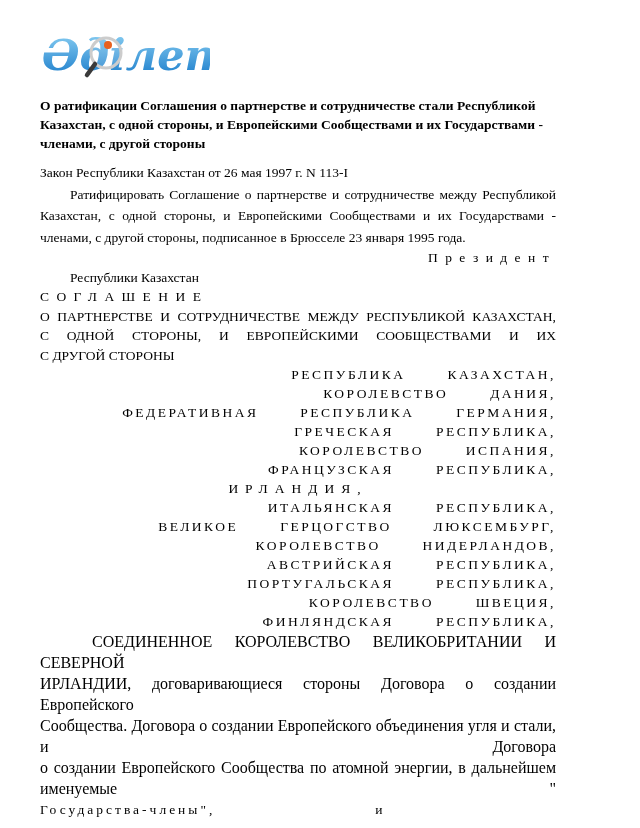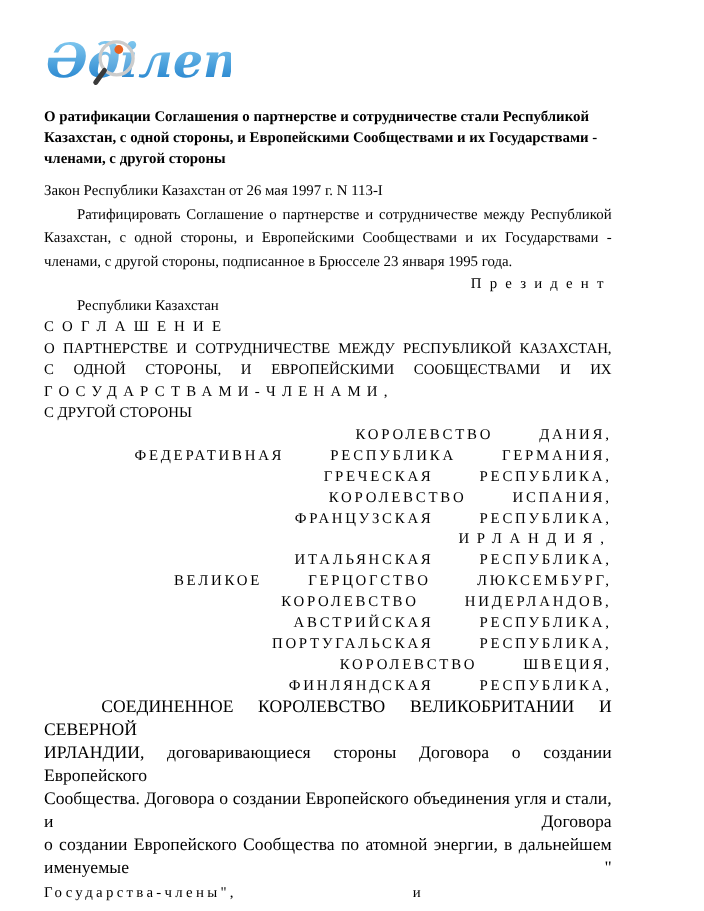--- a/index.html
+++ b/index.html
@@ -28,21 +28,21 @@
   .caps-line { font-size:13.5px; line-height:19.5px; }
   .right { text-align:right; }
   .ls-wide { letter-spacing:0.55em; }
   .ls-mid  { letter-spacing:0.42em; }
   .party {
     font-size:13.5px; line-height:19px;
     text-align:right;
     letter-spacing:2.5px;
     word-spacing:36px;
   }
-  .party-wide { letter-spacing:7px; }
+  .party-wide { letter-spacing:7px;text-align:center; }
   .closing-line { font-size:16px; line-height:21px; }
   .last-line { font-size:13.5px; line-height:21px; display:flex; align-items:baseline; }
   .last-line .members { letter-spacing:3px; }
   .last-line .and-word { margin-left:160px; }
 </style>
 </head>
 <body>
 
 <div class="page">
 
@@ -77,25 +77,25 @@
 
   <div>
     <div class="caps-line right ls-wide">Президент</div>
     <div class="caps-line indent-sm">Республики Казахстан</div>
   </div>
 
   <div>
     <div class="caps-line ls-wide">СОГЛАШЕНИЕ</div>
     <div class="caps-line stretch">О ПАРТНЕРСТВЕ И СОТРУДНИЧЕСТВЕ МЕЖДУ РЕСПУБЛИКОЙ КАЗАХСТАН,</div>
     <div class="caps-line stretch">С ОДНОЙ СТОРОНЫ, И ЕВРОПЕЙСКИМИ СООБЩЕСТВАМИ И ИХ</div>
-    <div class="caps-line ls-mid">ГОСУДАРСТВАМИ-ЧЛЕНАМИ,</div>
     <div class="caps-line">С ДРУГОЙ СТОРОНЫ</div>
   </div>
 
   <div>
+    <div class="party">РЕСПУБЛИКА КАЗАХСТАН,</div>
     <div class="party">КОРОЛЕВСТВО ДАНИЯ,</div>
     <div class="party">ФЕДЕРАТИВНАЯ РЕСПУБЛИКА ГЕРМАНИЯ,</div>
     <div class="party">ГРЕЧЕСКАЯ РЕСПУБЛИКА,</div>
     <div class="party">КОРОЛЕВСТВО ИСПАНИЯ,</div>
     <div class="party">ФРАНЦУЗСКАЯ РЕСПУБЛИКА,</div>
     <div class="party party-wide">ИРЛАНДИЯ,</div>
     <div class="party">ИТАЛЬЯНСКАЯ РЕСПУБЛИКА,</div>
     <div class="party">ВЕЛИКОЕ ГЕРЦОГСТВО ЛЮКСЕМБУРГ,</div>
     <div class="party">КОРОЛЕВСТВО НИДЕРЛАНДОВ,</div>
     <div class="party">АВСТРИЙСКАЯ РЕСПУБЛИКА,</div>

